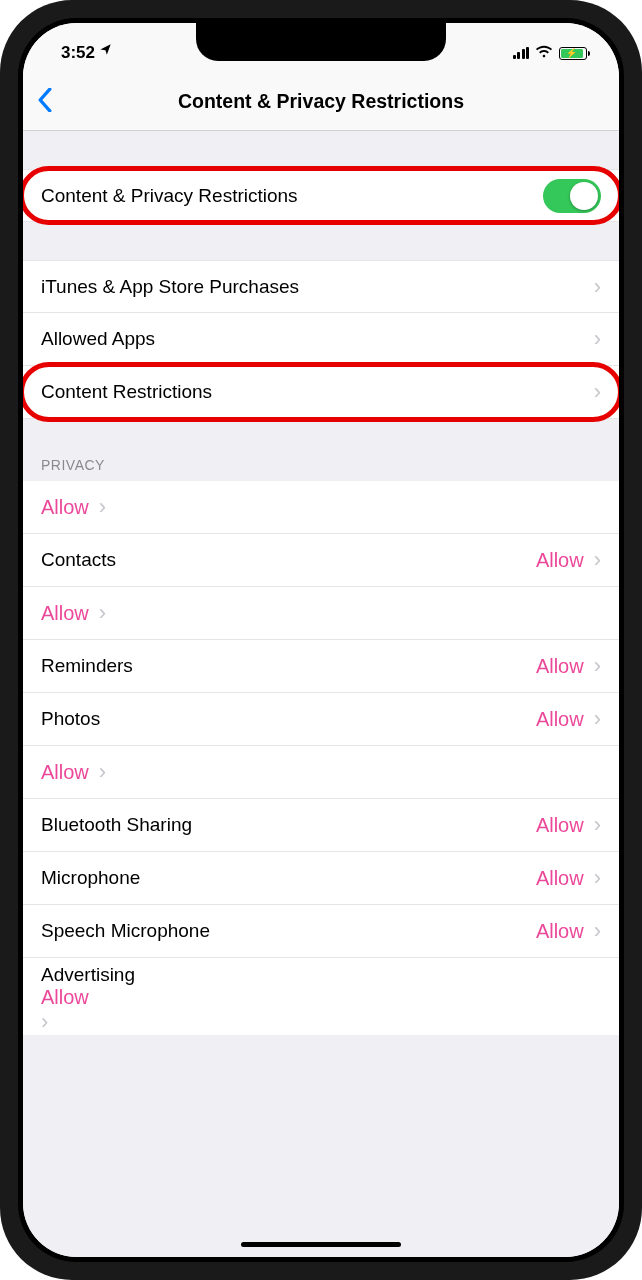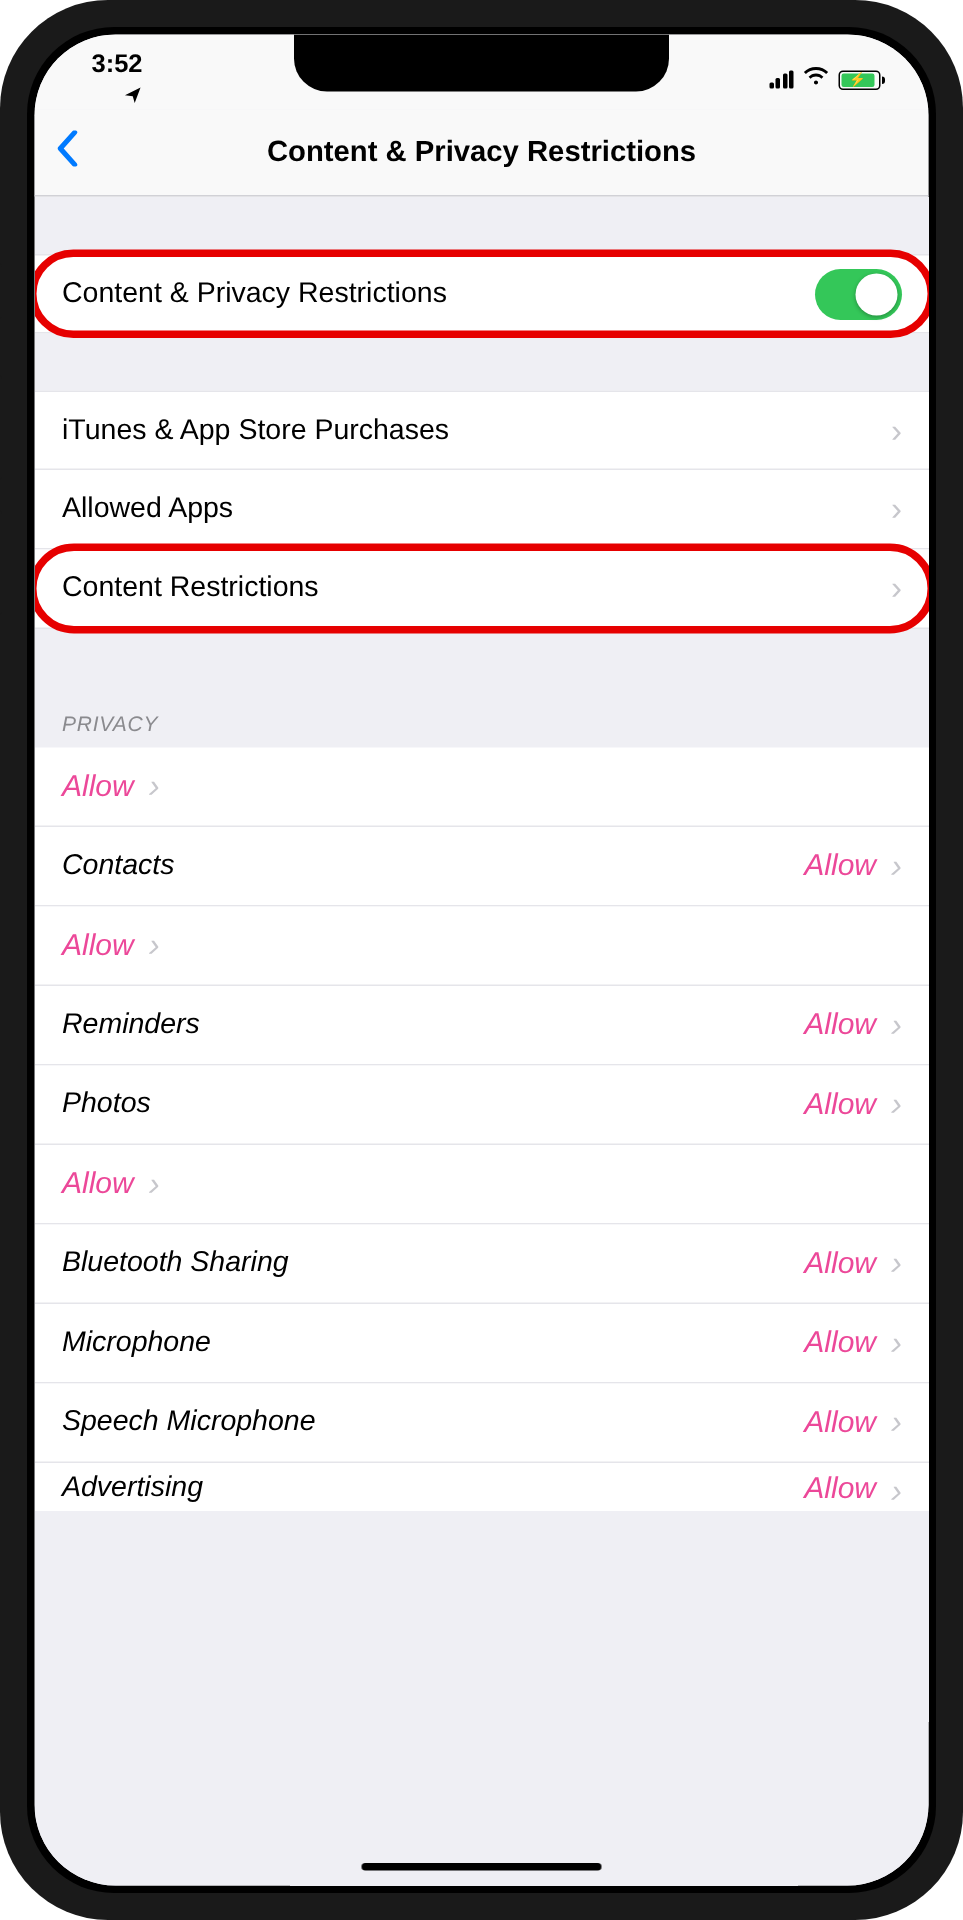--- a/index.html
+++ b/index.html
@@ -53,23 +53,22 @@
     padding: 0 32px 0 38px;
     background: #f9f9f9;
     position: relative;
     z-index: 50;
     padding-top: 10px;
   }
   .status-left {
     font-size: 17px;
     font-weight: 600;
     display: flex;
-    align-items: flex-end;
+    align-items: flex-start;
     gap: 4px;
-    flex-direction: column;
   }
   .status-right {
     display: flex;
     align-items: center;
     gap: 6px;
   }
   .nav-bar {
     height: 58px;
     background: #f9f9f9;
     border-bottom: 1px solid #d1d1d6;
@@ -312,21 +311,21 @@
           <div class="row">
             <span class="row-label">Allowed Apps</span>
             <span class="chev">›</span>
           </div>
           <div class="row highlight-row">
             <span class="row-label">Content Restrictions</span>
             <span class="chev">›</span>
           </div>
         </div>
 
-        <div class="group" style="margin-top:47px;font-style:italic;">
+        <div class="group" style="margin-top:30px;">
           <div class="group-header">PRIVACY</div>
           <div class="row">
             <span class="row-value">Allow</span>
             <span class="chev">›</span>
           </div>
           <div class="row">
             <span class="row-label">Contacts</span>
             <span class="row-value">Allow</span>
             <span class="chev">›</span>
           </div>
@@ -356,21 +355,21 @@
           <div class="row">
             <span class="row-label">Microphone</span>
             <span class="row-value">Allow</span>
             <span class="chev">›</span>
           </div>
           <div class="row">
             <span class="row-label">Speech Microphone</span>
             <span class="row-value">Allow</span>
             <span class="chev">›</span>
           </div>
-          <div class="row" style="min-height:28px; padding-top:6px; border-bottom:none; align-items:flex-start;">
+          <div class="row" style="min-height:28px; padding-top:6px; border-bottom:none; align-items:flex-start;flex-direction:column;">
             <span class="row-label">Advertising</span>
             <span class="row-value">Allow</span>
             <span class="chev">›</span>
           </div>
         </div>
       </div>
 
       <div class="home-indicator"></div>
     </div>
   </div>

